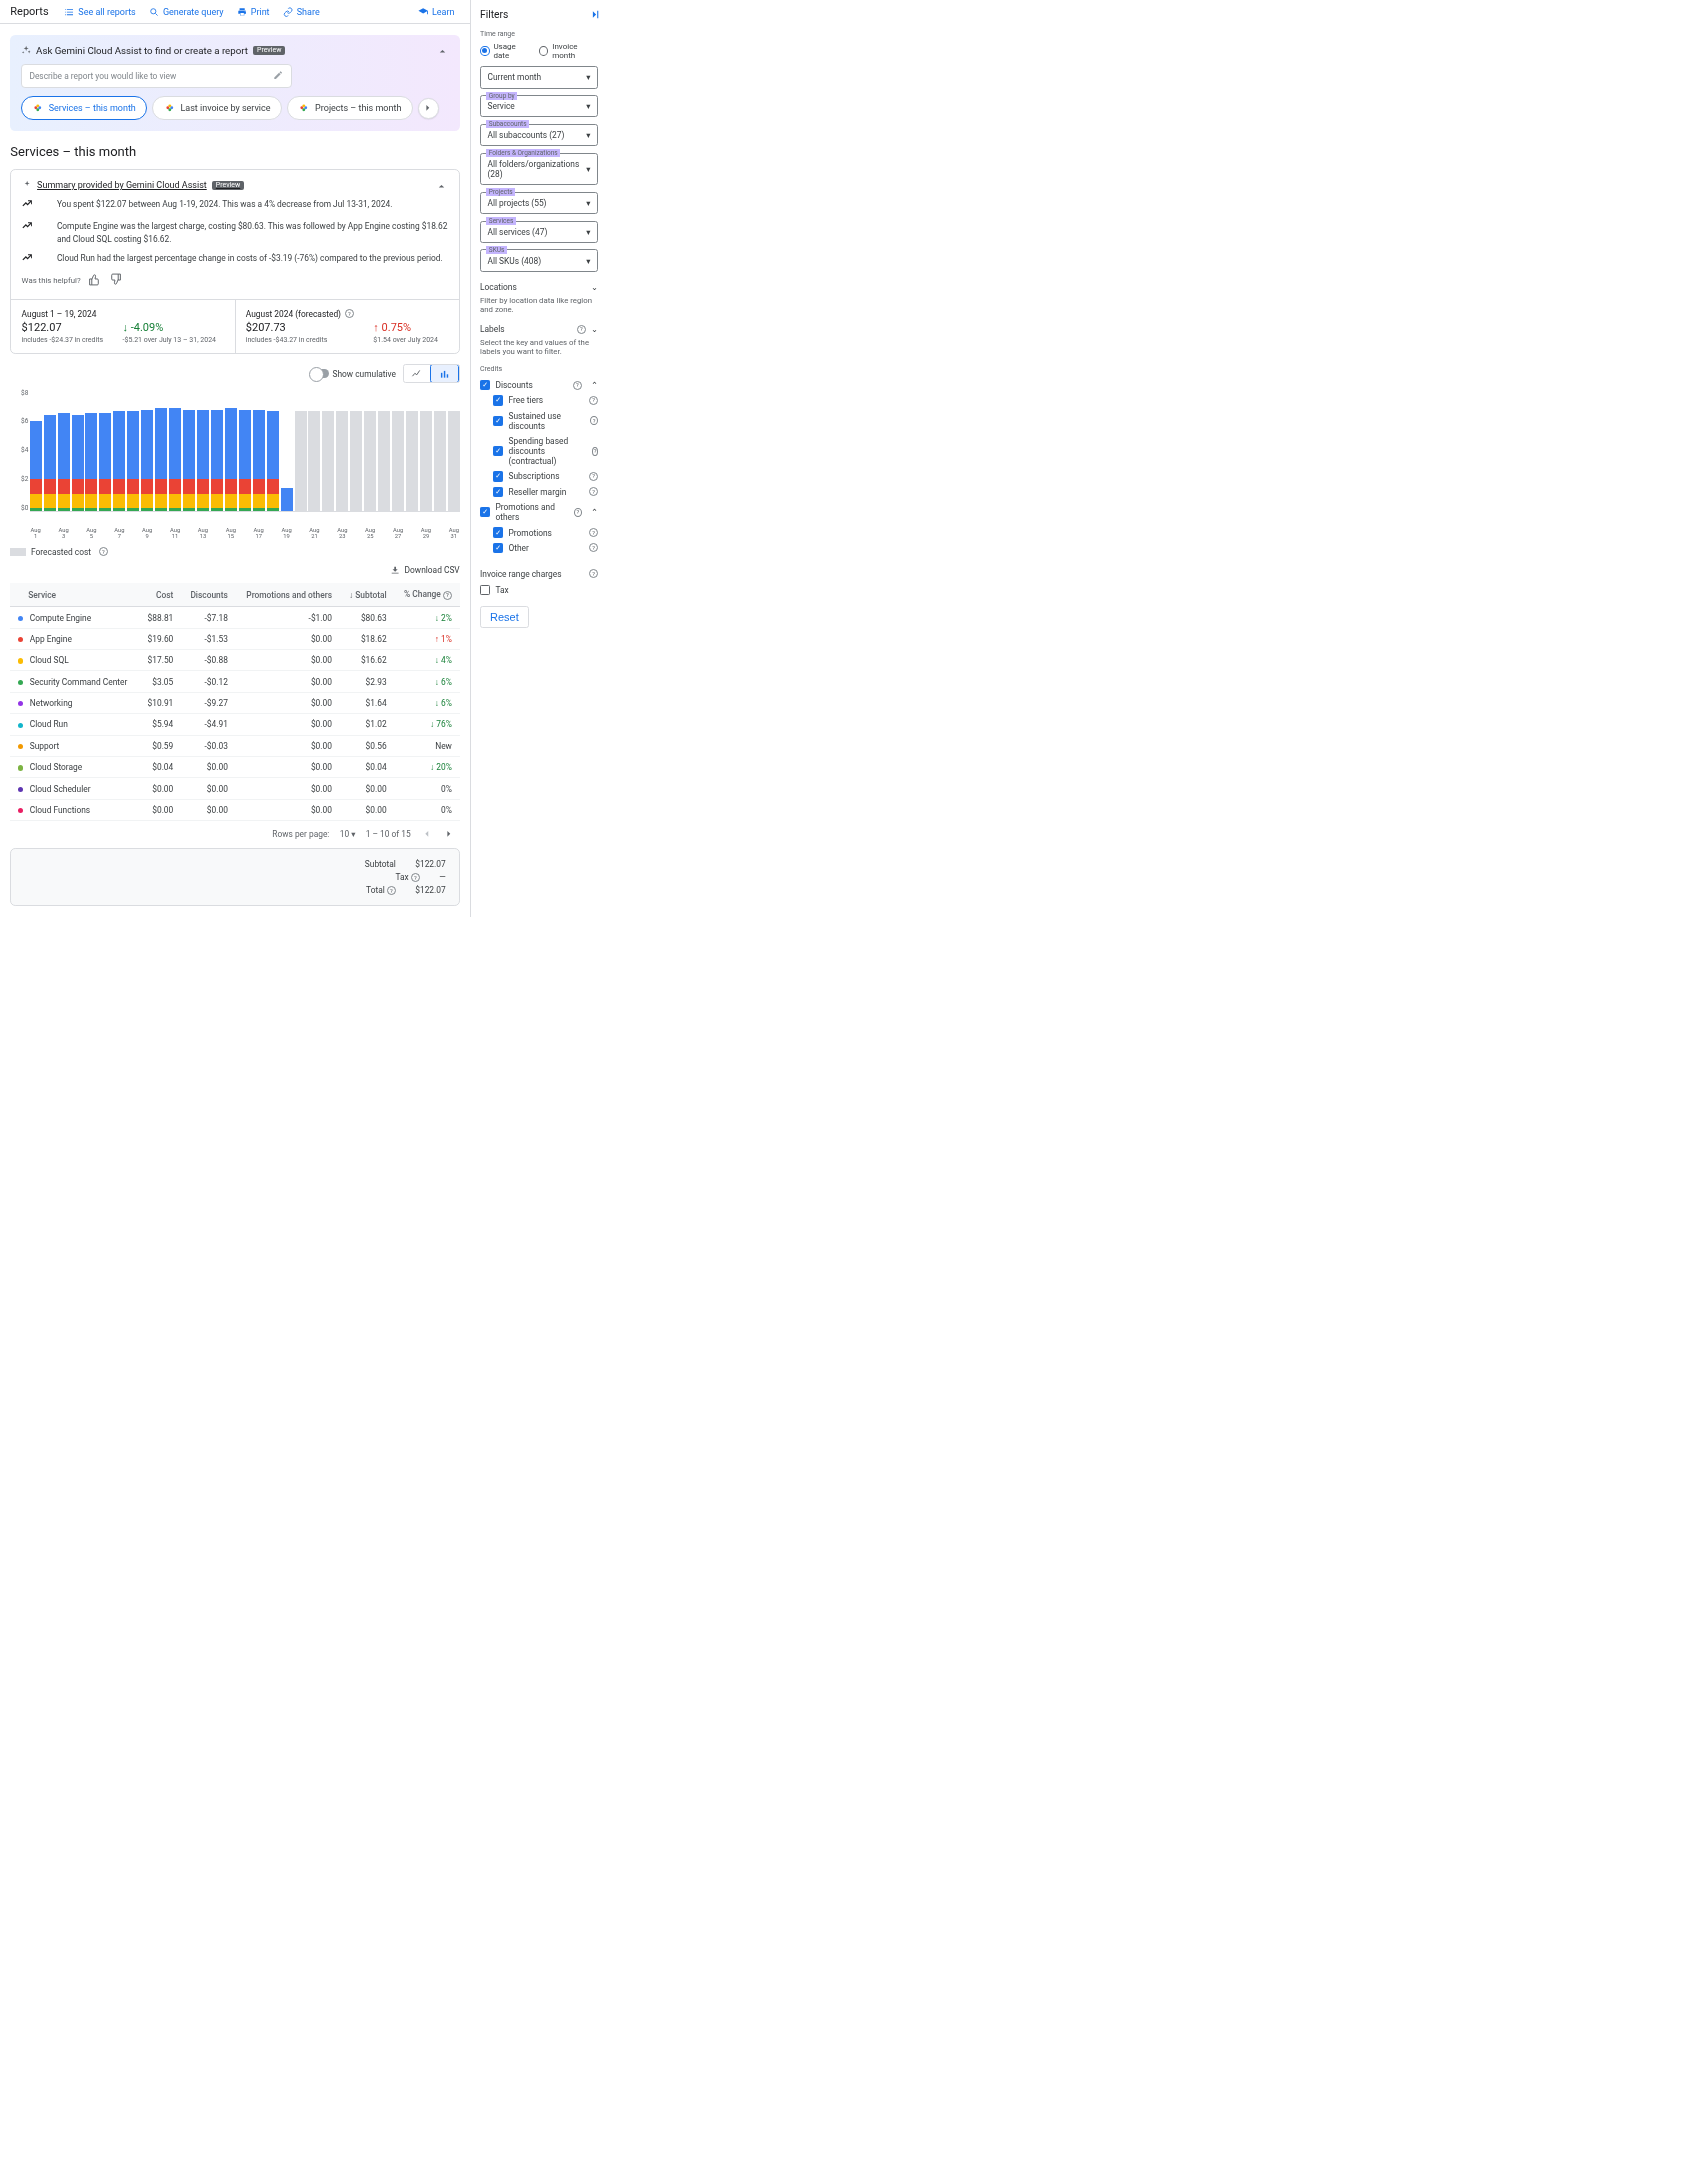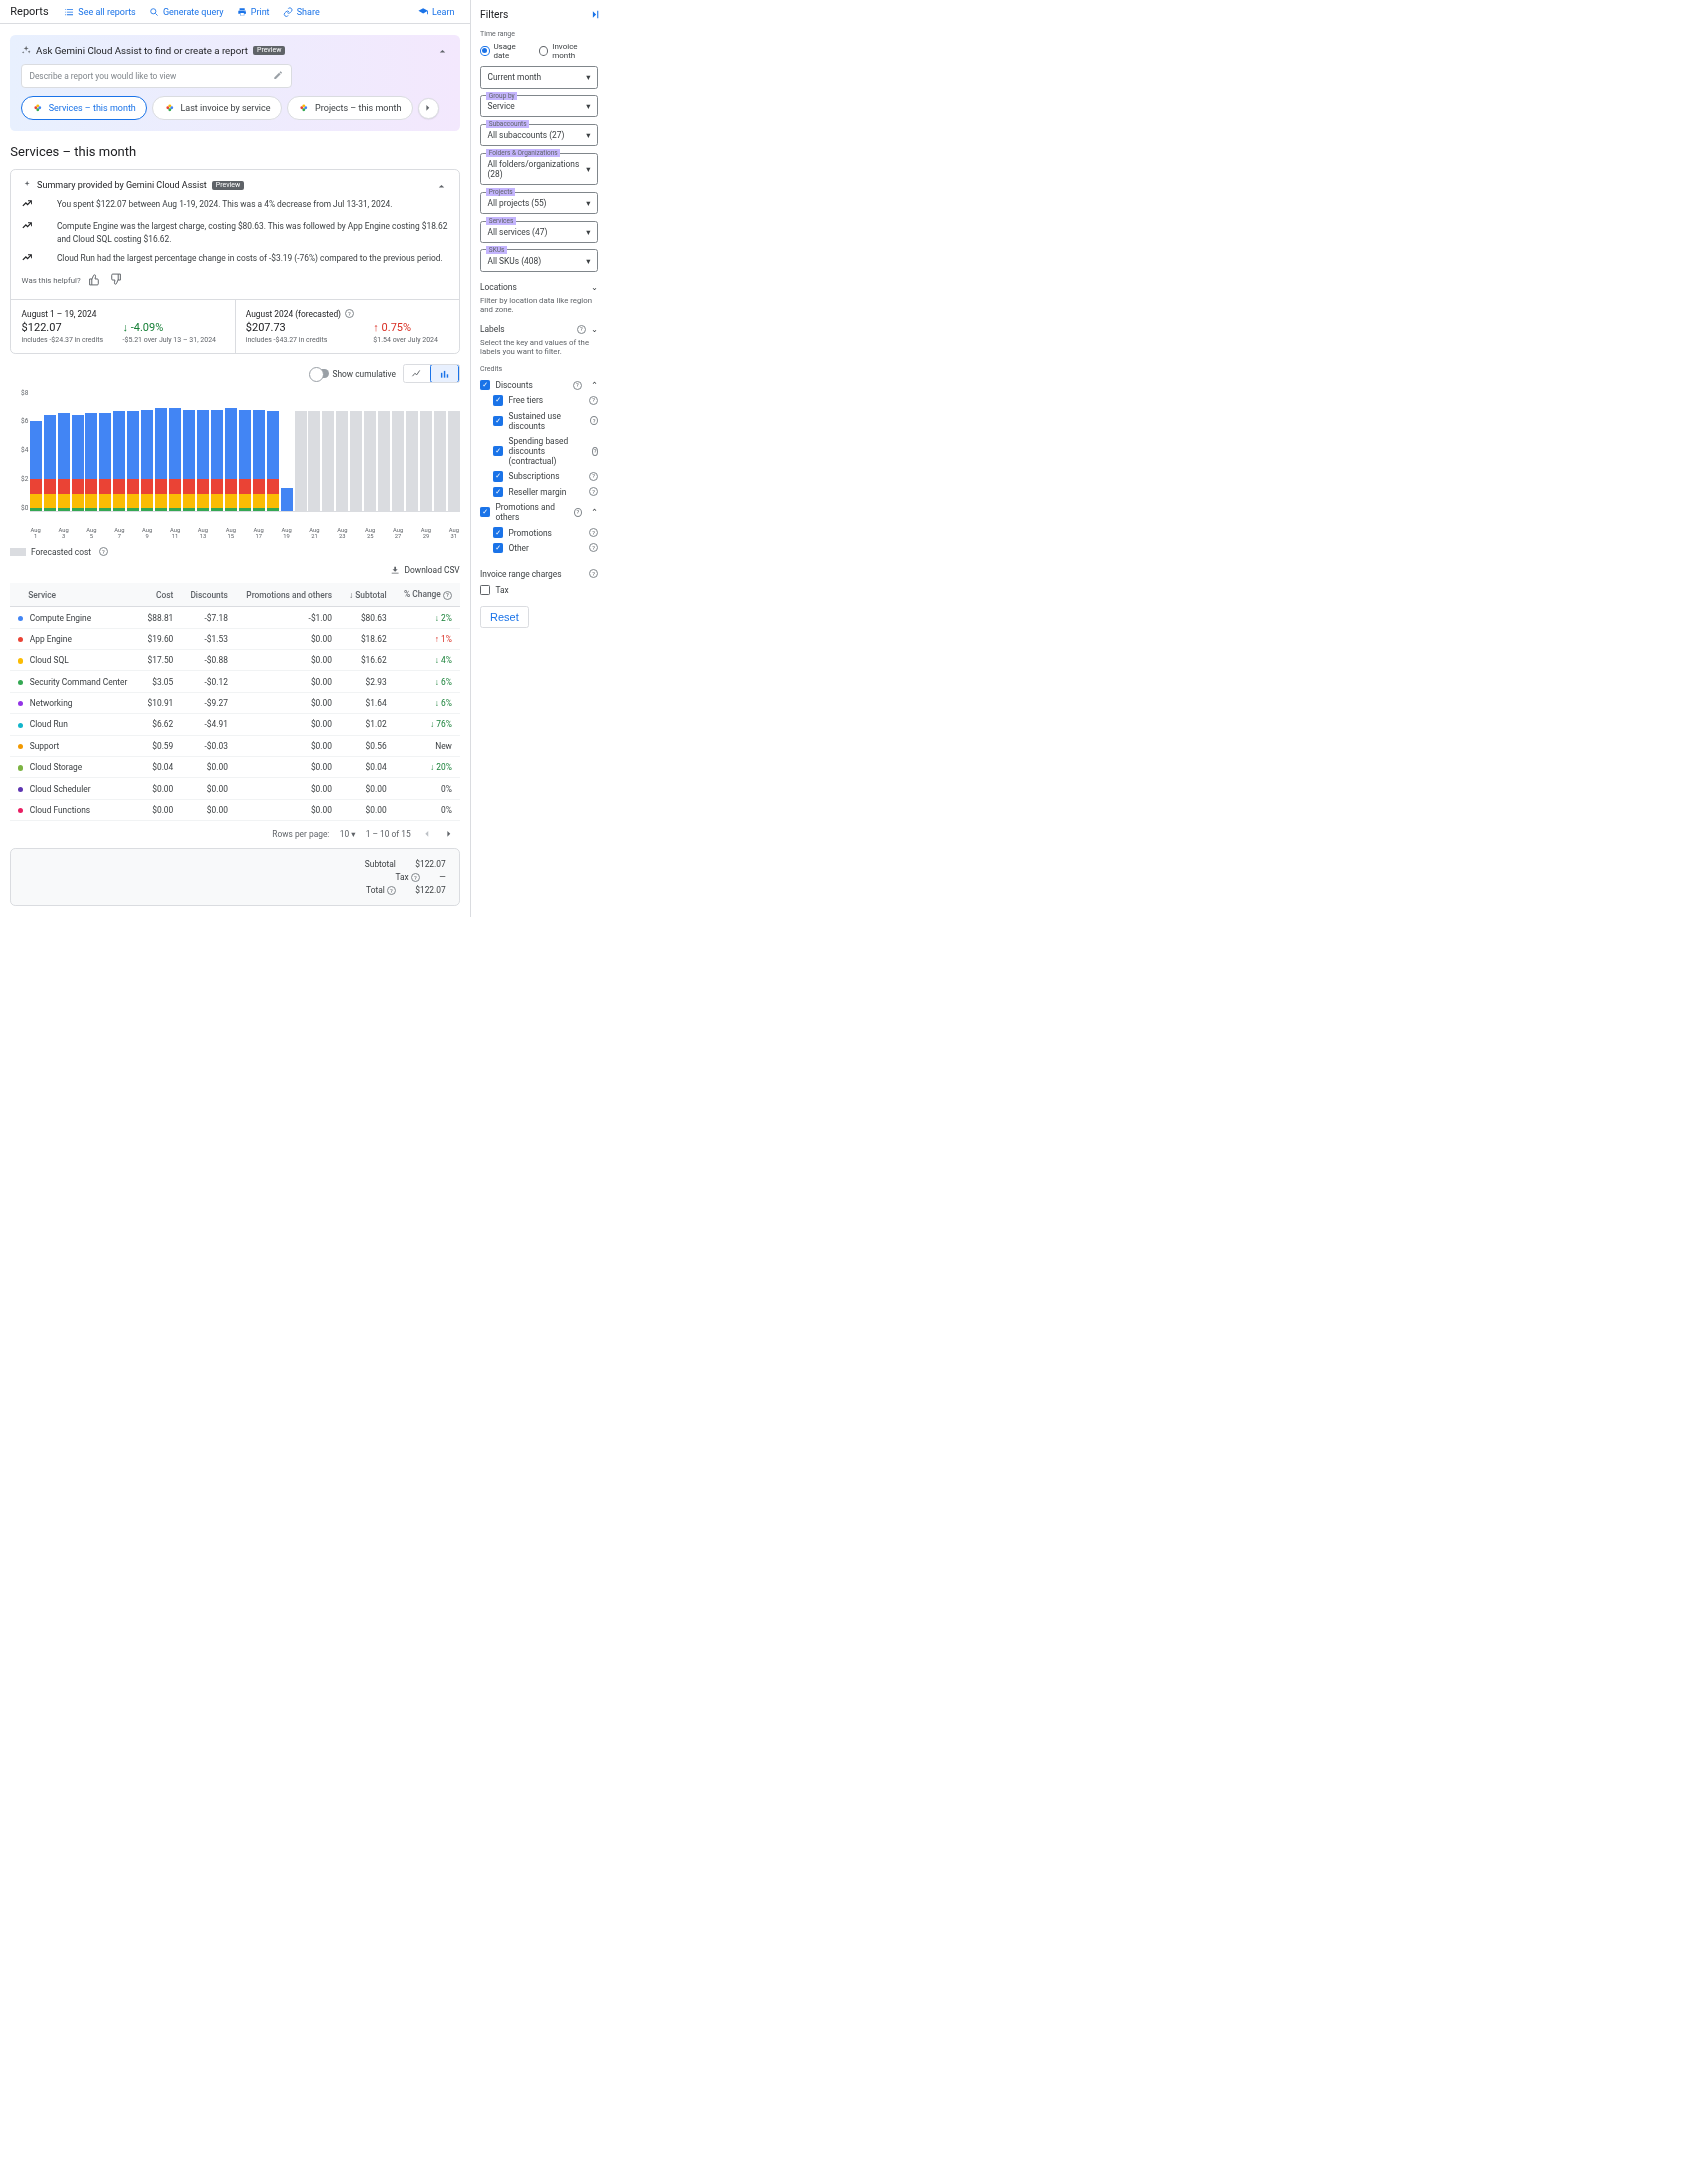--- a/index.html
+++ b/index.html
@@ -17,21 +17,21 @@
 .preview-badge { background: #5f6368; color: #fff; font-size: 7px; padding: 0.6px 3.9px; border-radius: 1.9px; }
 .gemini-input { margin: 7.8px 0; background: #fff; border: 0.6px solid #dadce0; border-radius: 3.9px; padding: 5.2px 7.8px; display: flex; align-items: center; color: #80868b; font-size: 8.4px; max-width: 271px;}
 .chip-row { display: flex; gap: 5.2px; align-items: center; }
 .chip { background: #fff; border: 0.6px solid #dadce0; border-radius: 13px; padding: 5.2px 10.3px; display: flex; align-items: center; gap: 5.2px; font-size: 9px; cursor: pointer; white-space: nowrap; }
 .chip.active { border: 0.6px solid #1a73e8; color: #1a73e8; }
 .scroll-btn { width: 20.7px; height: 20.7px; border-radius: 50%; background: #fff; border: 0.6px solid #dadce0; display: flex; align-items: center; justify-content: center; cursor: pointer; box-shadow: 0 0.6px 1.3px rgba(0,0,0,0.1); }
 .collapse-btn { position: absolute; right: 10.3px; top: 10.3px; cursor: pointer; }
 h2.page-title { font-size: 13px; font-weight: 400; color: #202124; margin: 13px 0 10.3px 0; }
 .card { border: 0.6px solid #dadce0; border-radius: 5.2px; margin-bottom: 10.3px; }
 .summary-card { padding: 10.3px; position: relative; }
-.summary-title { display: flex; align-items: center; gap: 5.2px; font-size: 9px; color: #202124; margin-bottom: 7.8px; }
+.summary-title { display: flex; align-items: center; gap: 5.2px; font-size: 9px; color: #202124; margin-bottom: 7.8px; text-decoration: underline; }
 .summary-row { display: flex; gap: 25px; margin-bottom: 6.5px; font-size: 8.4px; line-height: 1.5; }
 .summary-row .arrow-ic { flex-shrink: 0; margin-top: 1.3px;}
 .helpful { display: flex; align-items: center; gap: 7.8px; margin-top: 5.2px; font-size: 7.8px; color: #5f6368;}
 .metrics { display: flex; border-top: 0.6px solid #dadce0; }
 .metric-col { flex: 1; padding: 9px 10.3px; }
 .metric-col:nth-child(2) { border-left: 0.6px solid #dadce0; }
 .metric-label { font-size: 8.4px; color: #202124; display: flex; align-items: center; gap: 3.9px; }
 .metric-value { font-size: 11px; color: #202124; margin-top: 2.6px; }
 .metric-sub { font-size: 7px; color: #5f6368; margin-top: 1.3px;}
 .metric-inner { display: flex; gap: 19.4px;}
@@ -564,21 +564,21 @@
           <tr>
             <td><span class="svc-dot" style="background:#9334e6"></span>Networking</td>
             <td>$10.91</td>
             <td>-$9.27</td>
             <td>$0.00</td>
             <td>$1.64</td>
             <td><span class="change-down">↓ 6%</span></td>
           </tr>
           <tr>
             <td><span class="svc-dot" style="background:#12b5cb"></span>Cloud Run</td>
-            <td>$6.62</td>
+            <td>$5.94</td>
             <td>-$4.91</td>
             <td>$0.00</td>
             <td>$1.02</td>
             <td><span class="change-down">↓ 76%</span></td>
           </tr>
           <tr>
             <td><span class="svc-dot" style="background:#f29900"></span>Support</td>
             <td>$0.59</td>
             <td>-$0.03</td>
             <td>$0.00</td>

